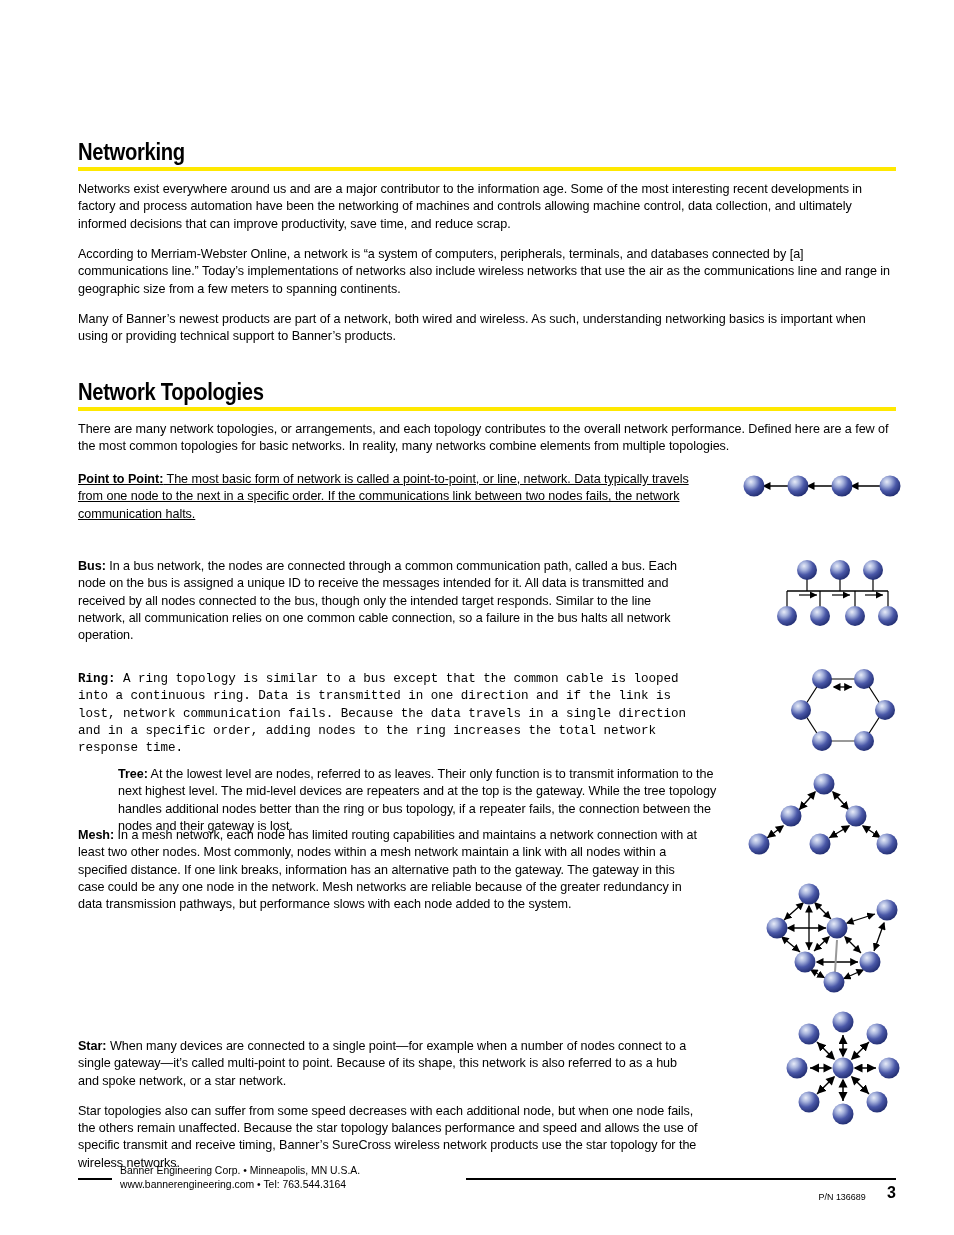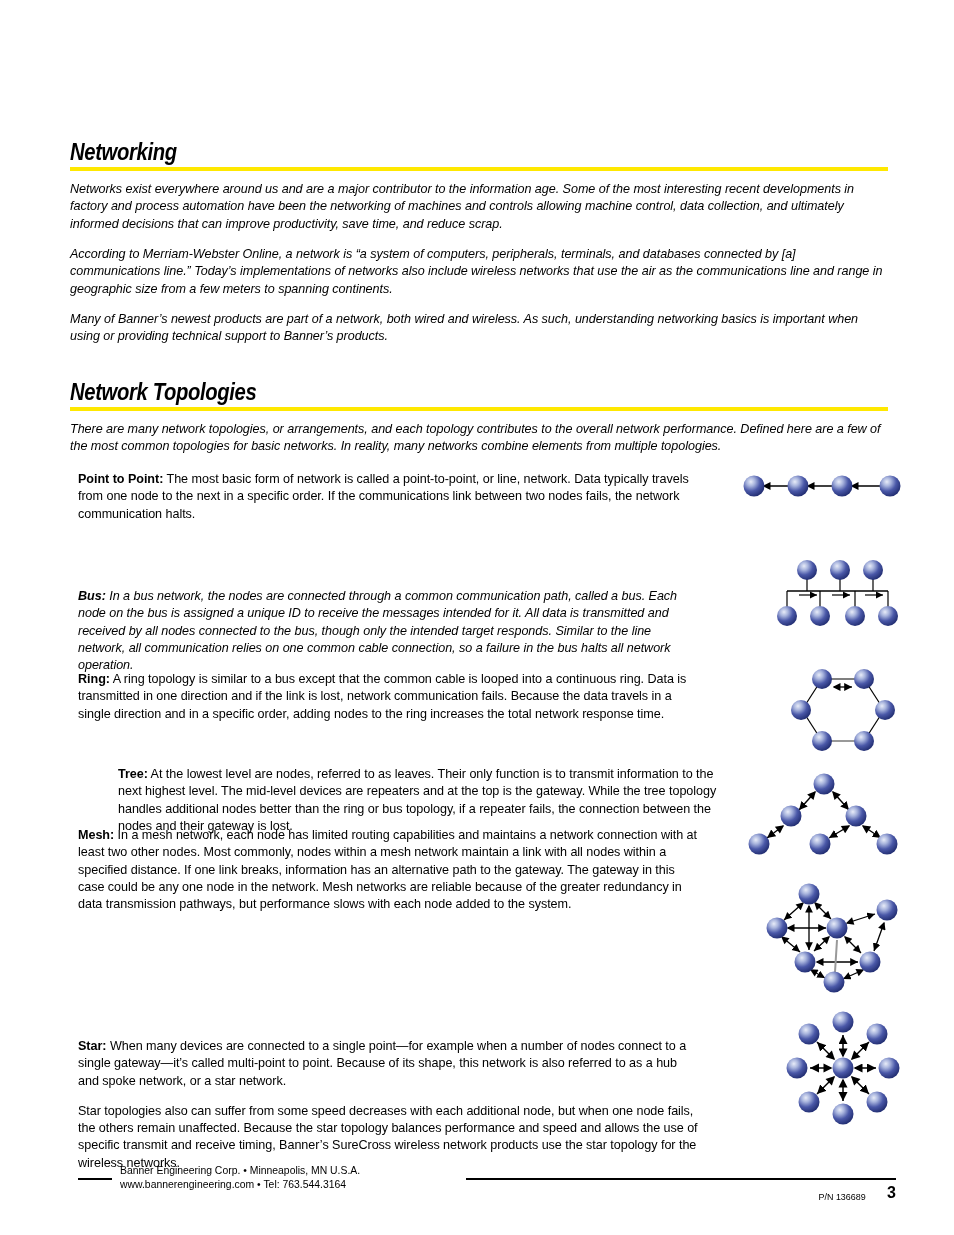--- a/index.html
+++ b/index.html
@@ -20,23 +20,22 @@
   .page {
     position: absolute;
     left: 0; top: 0;
     width: 954px;
     height: 1235px;
   }
 
   
   .section {
     position: absolute;
-    left: 70px;
+    left: 78px;
     width: 818px;
-    font-style: italic;
   }
   h1.sec-title {
     font-size: 23px;
     font-weight: bold;
     letter-spacing: -0.4px;
     margin: 0 0 3px 0;
     line-height: 1.05;
     transform: scaleX(0.88);
     transform-origin: left center;
   }
@@ -151,38 +150,38 @@
     <p class="body">According to Merriam-Webster Online, a network is “a system of computers, peripherals, terminals, and databases connected by [a] communications line.” Today’s implementations of networks also include wireless networks that use the air as the communications line and range in geographic size from a few meters to spanning continents.</p>
     <p class="body">Many of Banner’s newest products are part of a network, both wired and wireless. As such, understanding networking basics is important when using or providing technical support to Banner’s products.</p>
   </div>
 
   <div class="section" style="top:380px;">
     <h1 class="sec-title">Network Topologies</h1>
     <div class="rule-yellow"></div>
     <p class="body">There are many network topologies, or arrangements, and each topology contributes to the overall network performance. Defined here are a few of the most common topologies for basic networks. In reality, many networks combine elements from multiple topologies.</p>
   </div>
 
-  <div class="topo topo-text" style="top:470px;">
+  <div class="topo topo-text" style="top:470px;text-decoration:underline;">
     <p class="body">
       <span class="lead">Point to Point:</span><span> The most basic form of network is called a point-to-point, or line, network.  Data typically travels from one node to the next in a specific order. If the communications link between two nodes fails, the network communication halts.</span>
     </p>
   </div>
   <div class="figure" style="left:742px; top:466px;">
     <svg width="160" height="40" viewBox="0 0 160 40">
       <line x1="22" y1="20" x2="58" y2="20" stroke="#000" stroke-width="1.3" marker-start="url(#arrL)" marker-end="url(#arrR)"></line>
       <line x1="66" y1="20" x2="102" y2="20" stroke="#000" stroke-width="1.3" marker-start="url(#arrL)" marker-end="url(#arrR)"></line>
       <line x1="110" y1="20" x2="146" y2="20" stroke="#000" stroke-width="1.3" marker-start="url(#arrL)" marker-end="url(#arrR)"></line>
       <circle cx="12" cy="20" r="10.5" fill="url(#nodeGrad)"></circle>
       <circle cx="56" cy="20" r="10.5" fill="url(#nodeGrad)"></circle>
       <circle cx="100" cy="20" r="10.5" fill="url(#nodeGrad)"></circle>
       <circle cx="148" cy="20" r="10.5" fill="url(#nodeGrad)"></circle>
     </svg>
   </div>
 
-  <div class="topo topo-text" style="top:587px;font-style:italic;">
+  <div class="topo topo-text" style="top:557px;">
     <p class="body">
       <span class="lead">Bus:</span><span> In a bus network, the nodes are connected through a common communication path, called a bus. Each node on the bus is assigned a unique ID to receive the messages intended for it. All data is transmitted and received by all nodes connected to the bus, though only the intended target responds. Similar to the line network, all communication relies on one common cable connection, so a failure in the bus halts all network operation.</span>
     </p>
   </div>
   <div class="figure" style="left:775px; top:558px;">
     <svg width="125" height="70" viewBox="0 0 125 70">
 
       <line x1="32" y1="12" x2="32" y2="33" stroke="#000" stroke-width="1.2"></line>
       <line x1="65" y1="12" x2="65" y2="33" stroke="#000" stroke-width="1.2"></line>
       <line x1="98" y1="12" x2="98" y2="33" stroke="#000" stroke-width="1.2"></line>
@@ -203,21 +202,21 @@
       <circle cx="65" cy="12" r="10" fill="url(#nodeGrad)"></circle>
       <circle cx="98" cy="12" r="10" fill="url(#nodeGrad)"></circle>
 
       <circle cx="12" cy="58" r="10" fill="url(#nodeGrad)"></circle>
       <circle cx="45" cy="58" r="10" fill="url(#nodeGrad)"></circle>
       <circle cx="80" cy="58" r="10" fill="url(#nodeGrad)"></circle>
       <circle cx="113" cy="58" r="10" fill="url(#nodeGrad)"></circle>
     </svg>
   </div>
 
-  <div class="topo topo-text" style="top:670px;">
+  <div class="topo topo-text" style="top:670px;font-family:Liberation Mono, monospace;">
     <p class="body">
       <span class="lead">Ring:</span><span> A ring topology is similar to a bus except that the common cable is looped into a continuous ring. Data is transmitted in one direction and if the link is lost, network communication fails. Because the data travels in a single direction and in a specific order, adding nodes to the ring increases the total network response time.</span>
     </p>
   </div>
   <div class="figure" style="left:788px; top:665px;">
     <svg width="110" height="90" viewBox="0 0 110 90">
 
       <line x1="34" y1="14" x2="76" y2="14" stroke="#000" stroke-width="1.2"></line>
       <line x1="76" y1="14" x2="96" y2="45" stroke="#000" stroke-width="1.2"></line>
       <line x1="96" y1="45" x2="76" y2="76" stroke="#000" stroke-width="1.2"></line>

